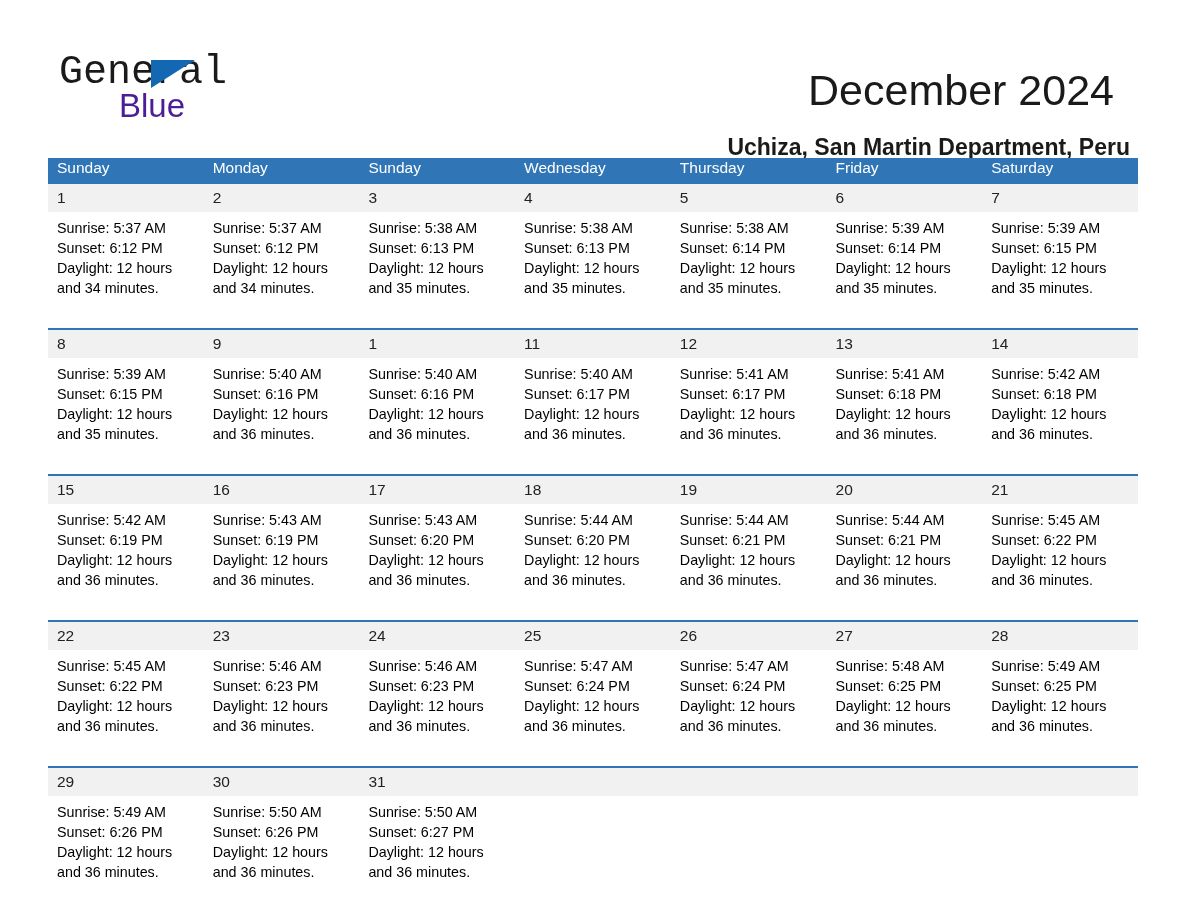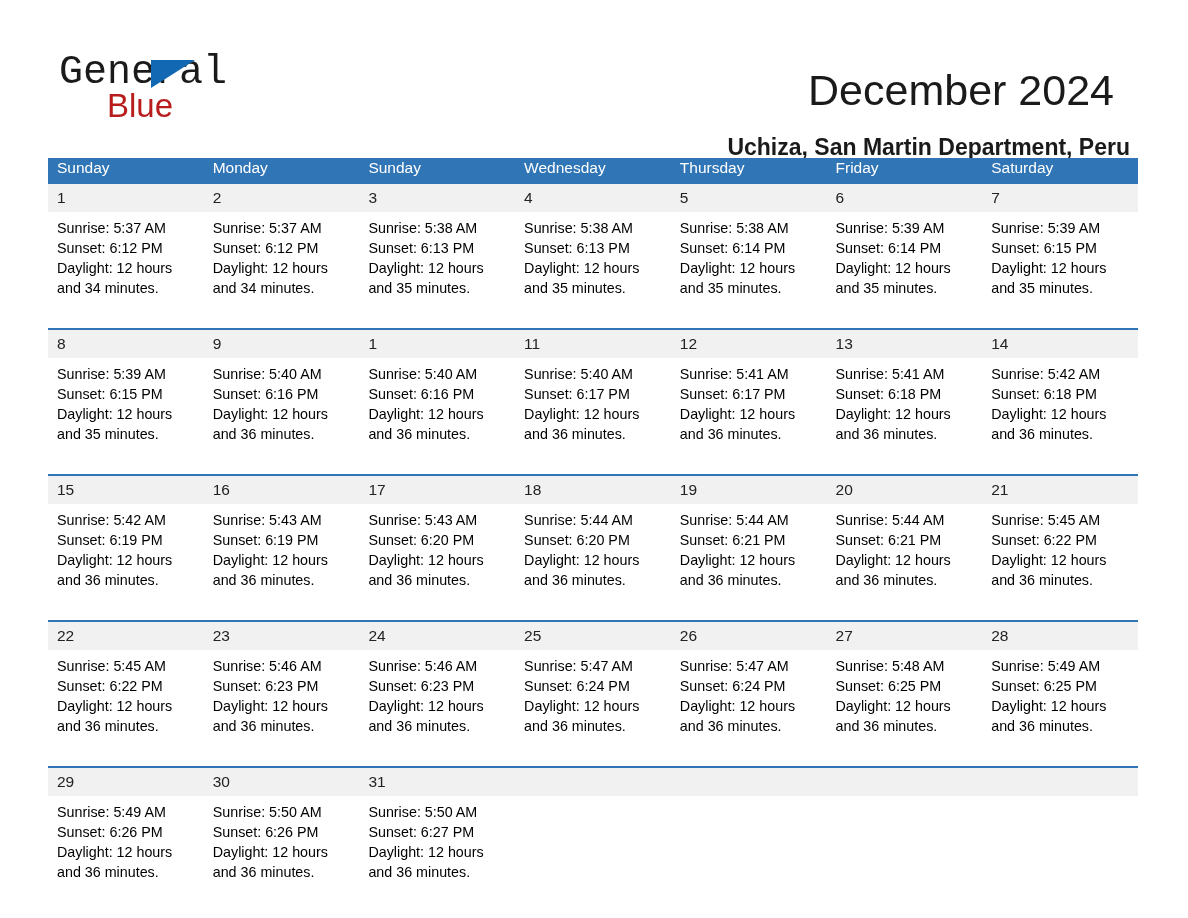--- a/index.html
+++ b/index.html
@@ -50,25 +50,25 @@
     position: absolute;
     left: 92px;
     top: 5px;
     width: 0;
     height: 0;
     border-left: 44px solid #1268b3;
     border-bottom: 28px solid transparent;
   }
   .logo-blue {
     position: absolute;
-    left: 48px;
+    left: 60px;
     top: 33px;
     font-size: 33px;
     line-height: 36px;
-    color: #b91c1c;
+    color: #4c1d95;
     font-family: "Liberation Sans", sans-serif;
   }
 
   .title-block {
     position: absolute;
     right: 58px;
     top: 48px;
     text-align: right;
   }
   .month-title {

